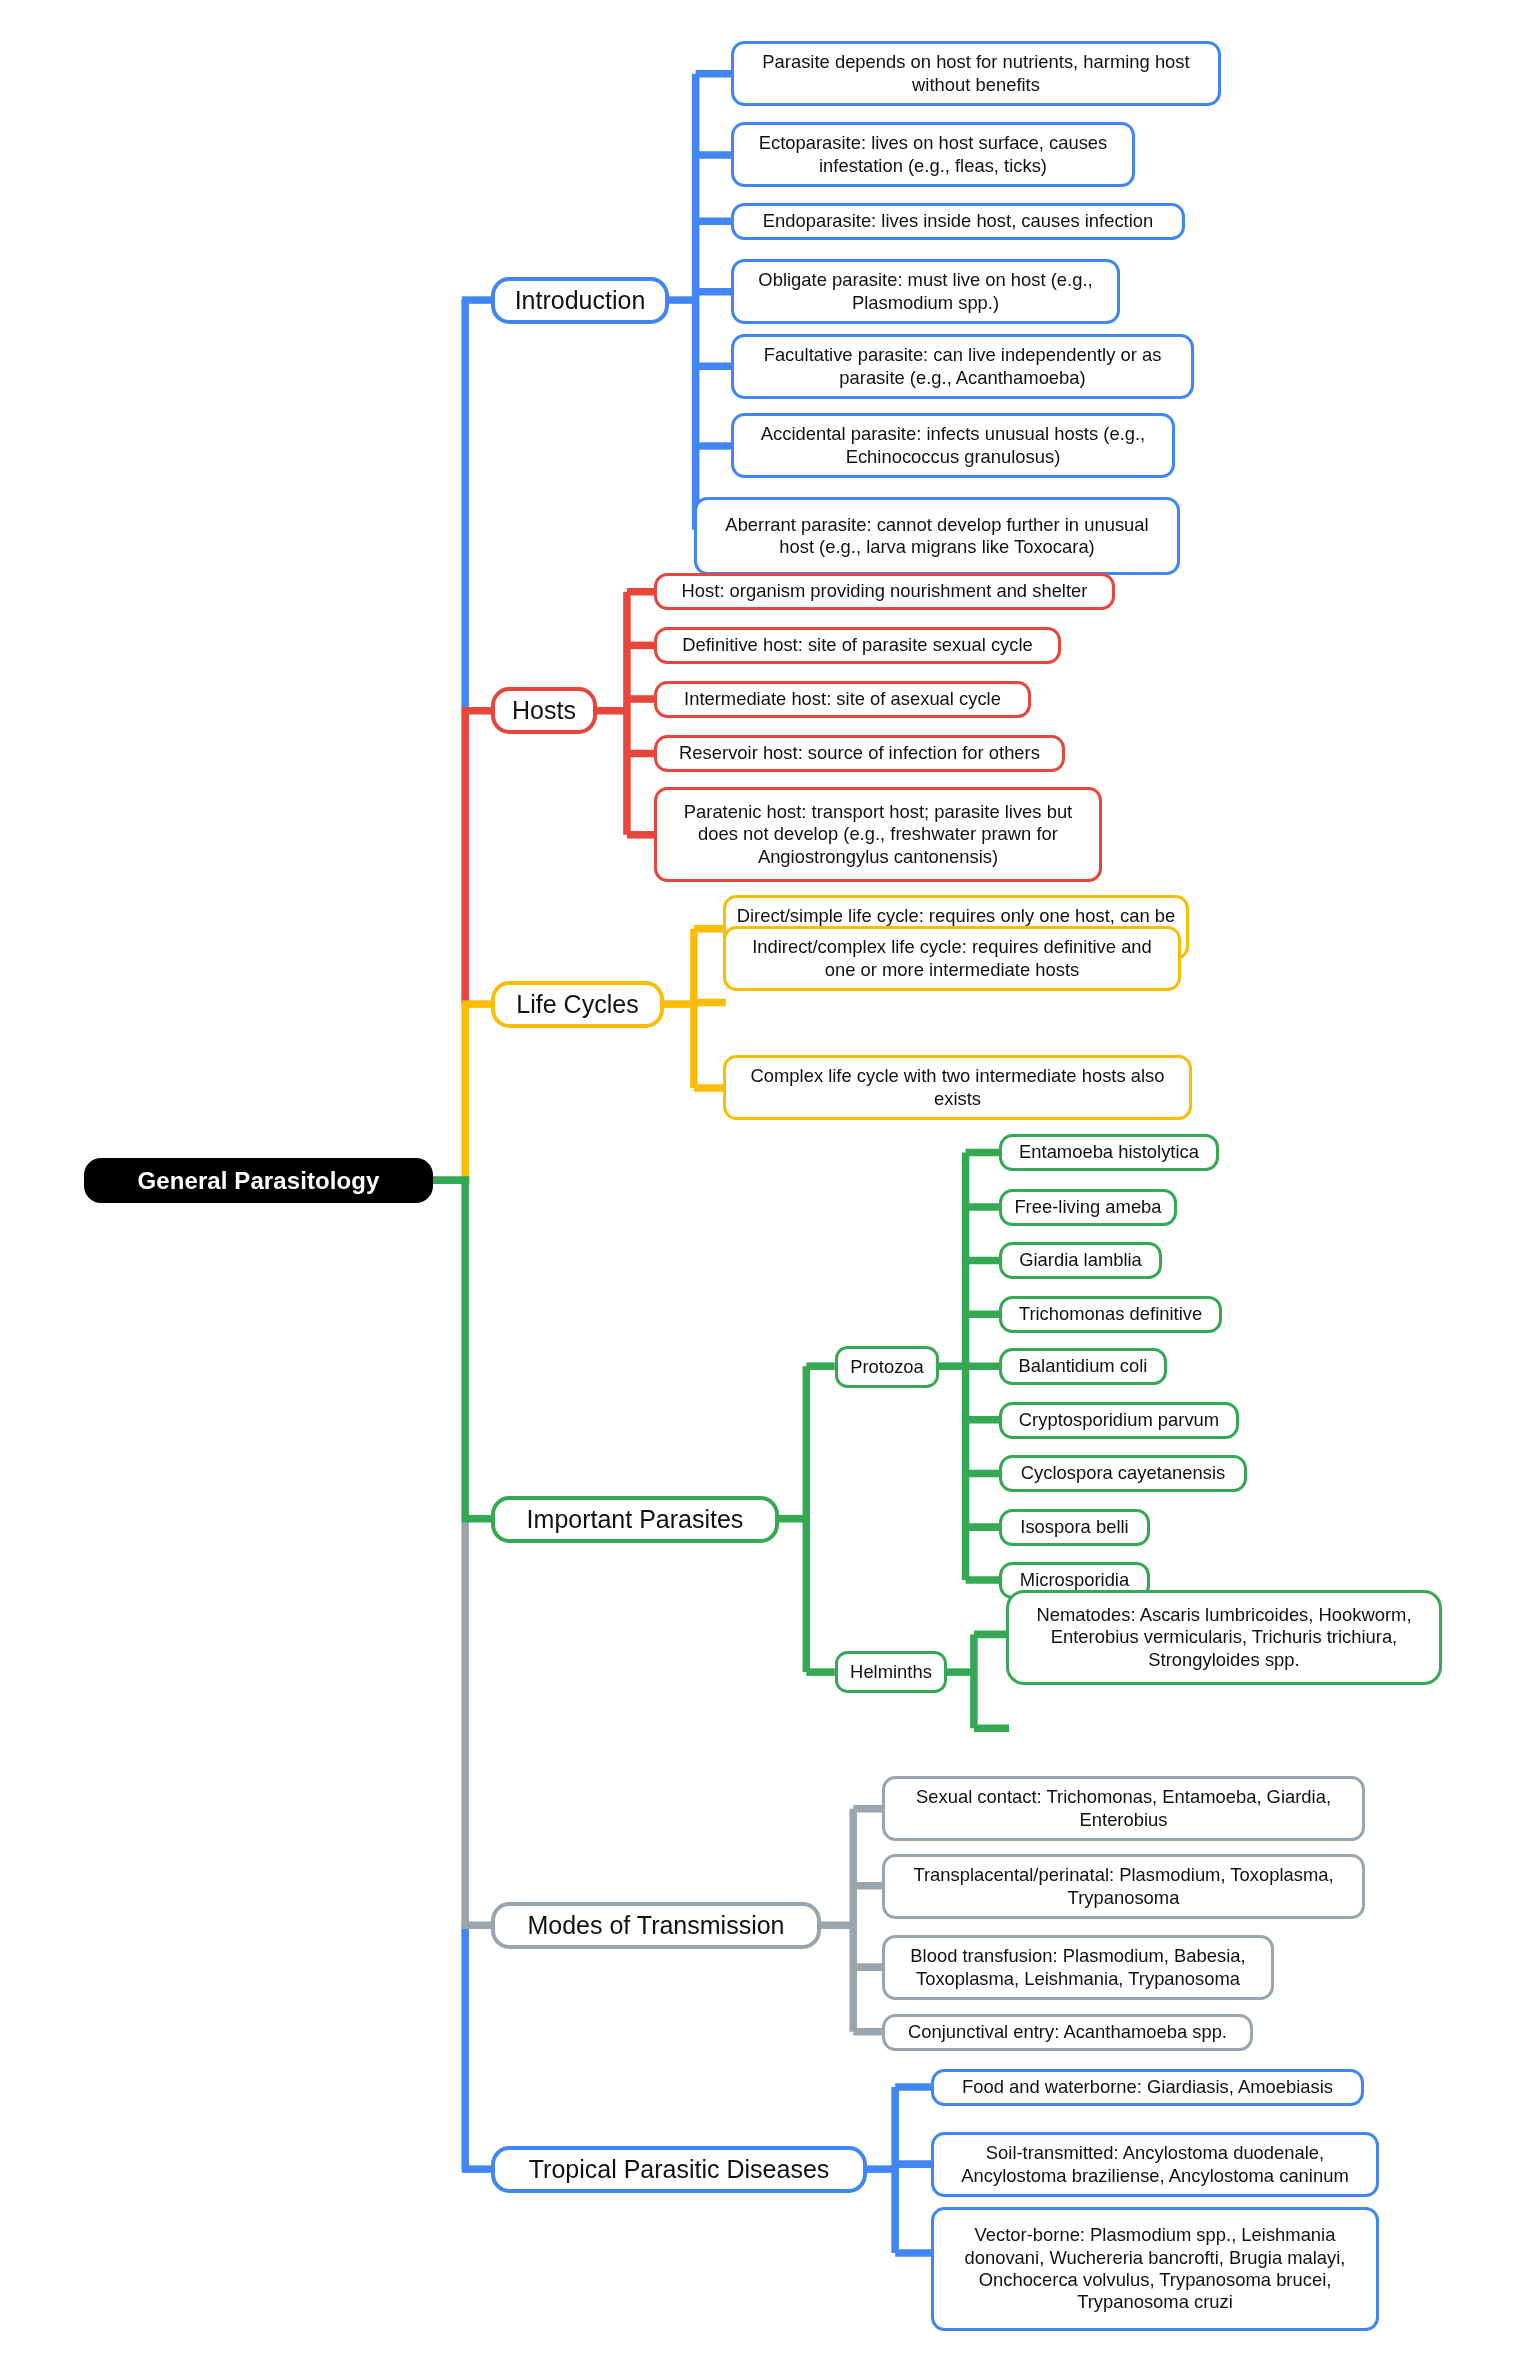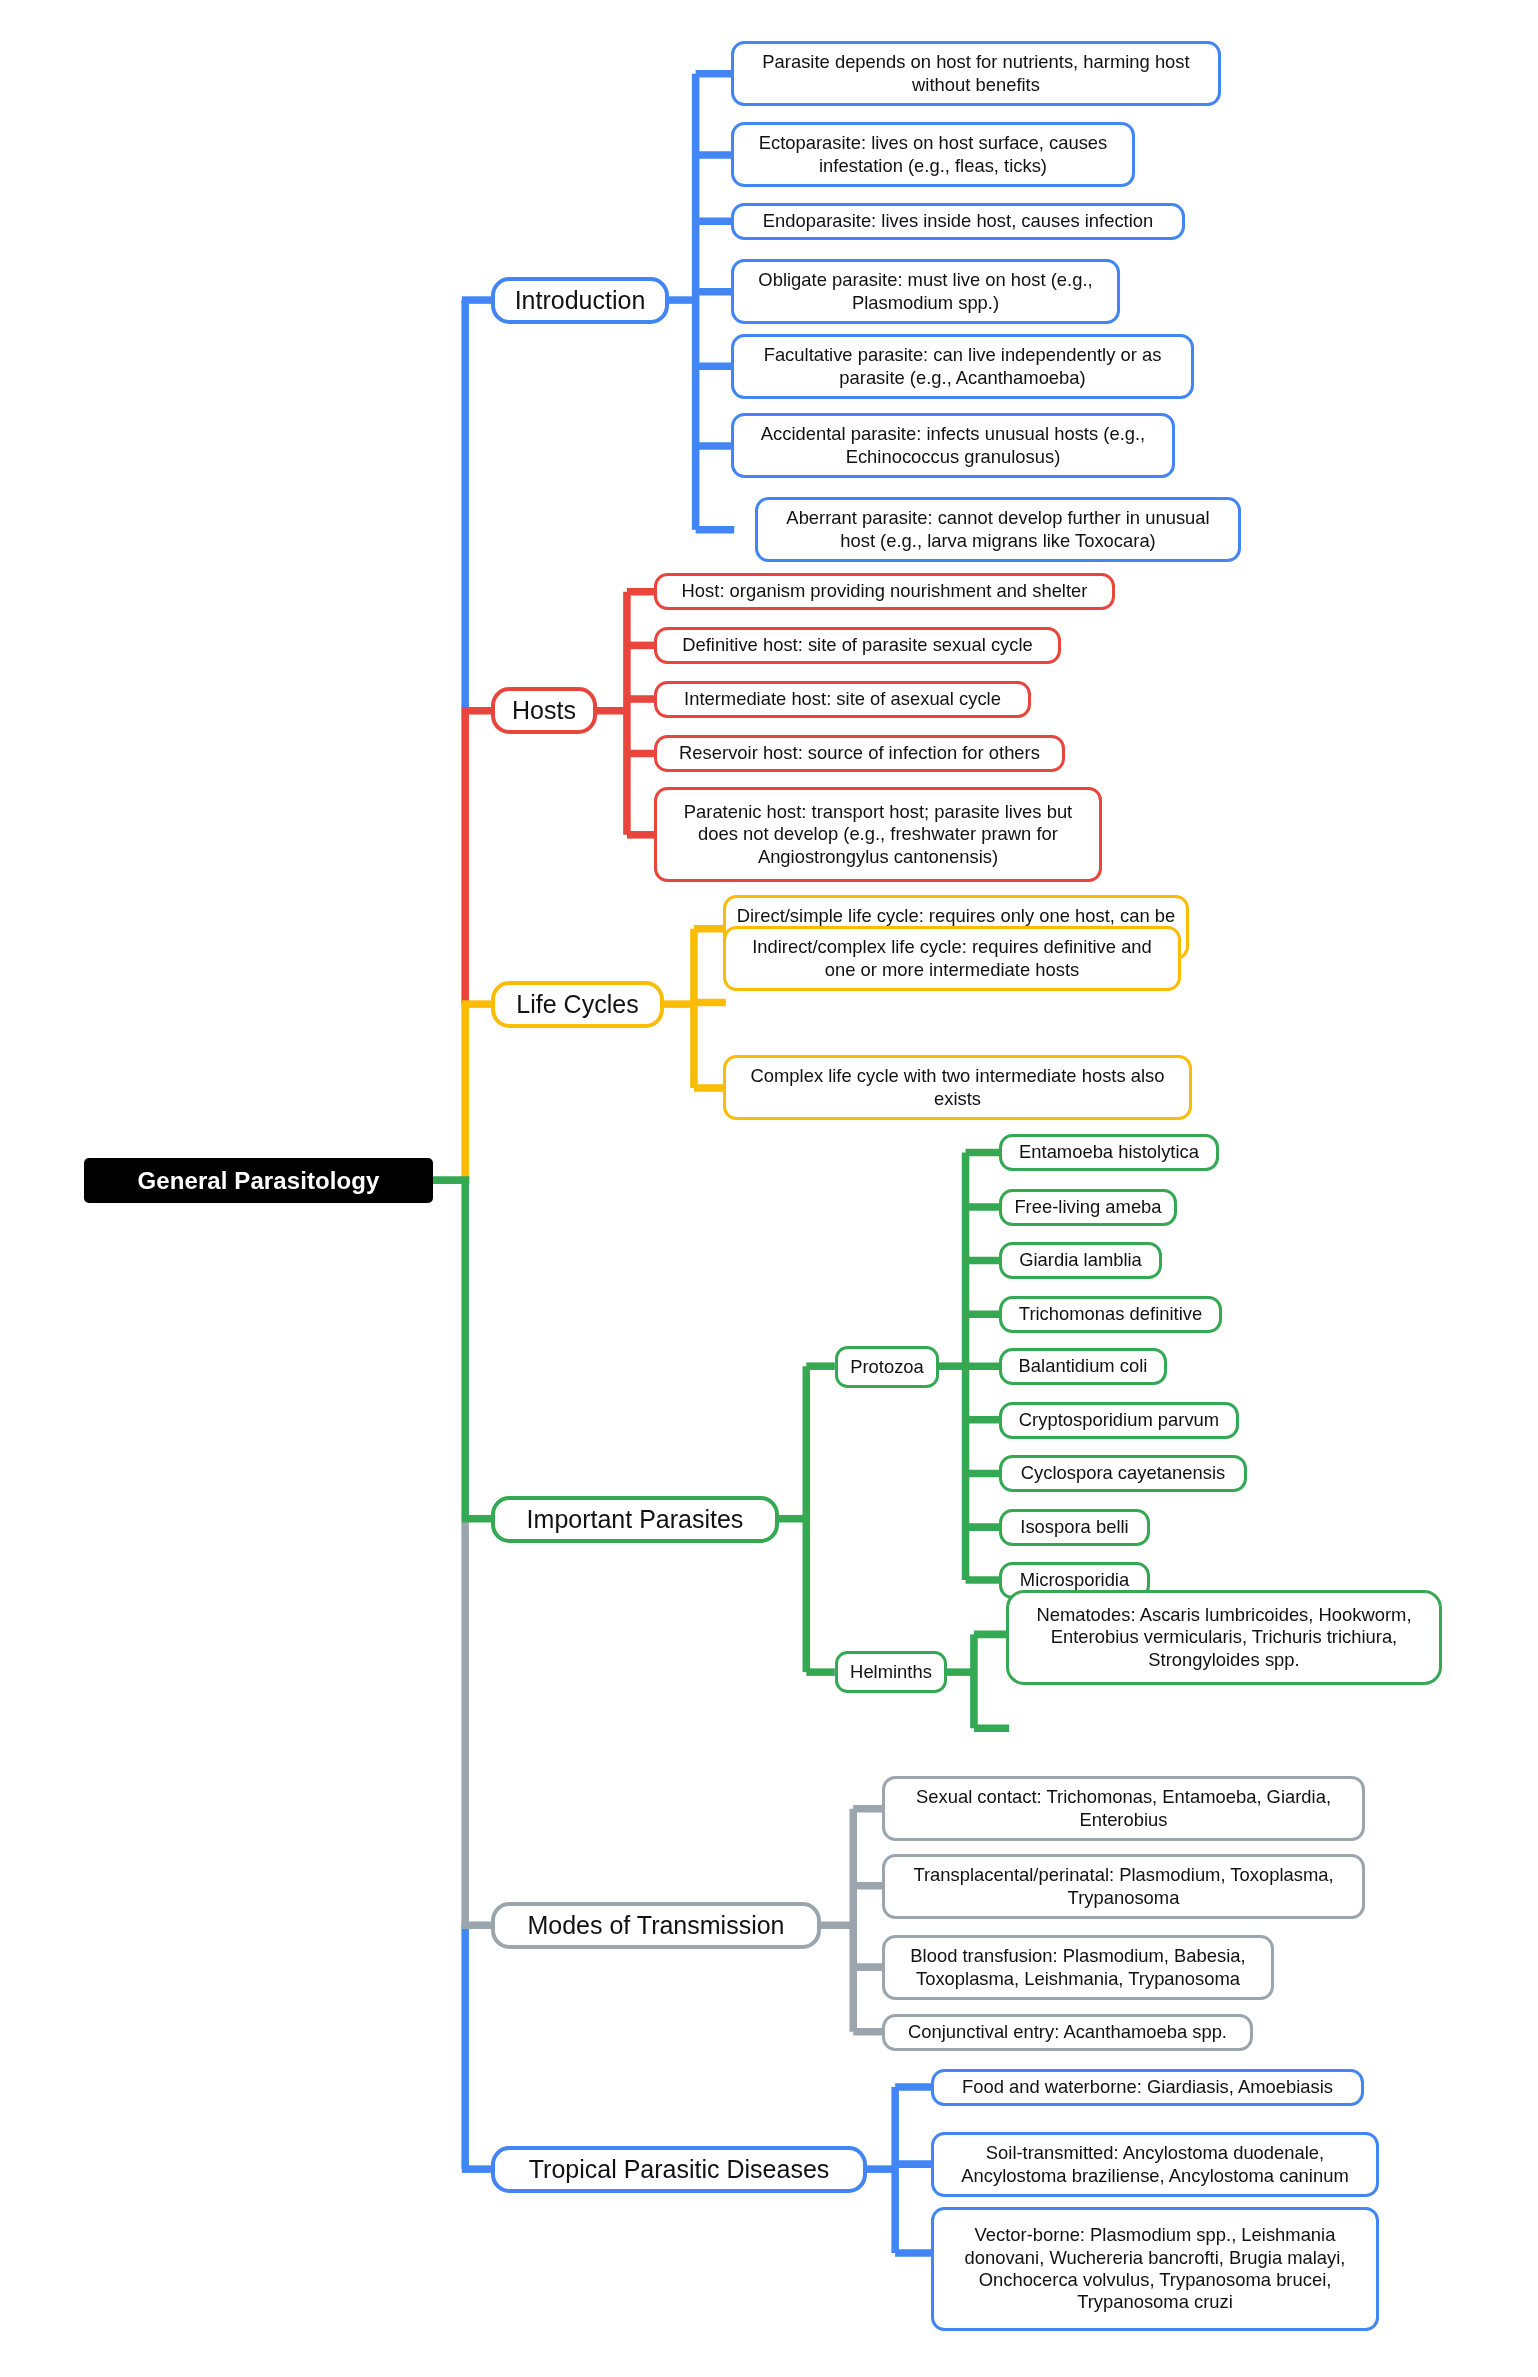--- a/index.html
+++ b/index.html
@@ -34,21 +34,21 @@
     line-height: 1.22;
     z-index: 5;
   }
   
   .root-node {
     position: absolute;
     background: #000000;
     color: #ffffff;
     font-weight: bold;
     font-size: 24px;
-    border-radius: 5px;
+    border-radius: 17px;
     display: flex;
     align-items: center;
     justify-content: center;
     letter-spacing: 0.1px;
     z-index: 6;
     padding: 0 15px;
   }
   
   .branch {
     border-width: 4.2px;
@@ -207,21 +207,21 @@
   </div>
   <div class="node leaf c-blue" style="left:731px; top:259px; width:389px; height:65px;">
     <span>Obligate parasite: must live on host (e.g., Plasmodium spp.)</span>
   </div>
   <div class="node leaf c-blue" style="left:731px; top:334px; width:463px; height:65px;">
     <span>Facultative parasite: can live independently or as parasite (e.g., Acanthamoeba)</span>
   </div>
   <div class="node leaf c-blue" style="left:731px; top:413px; width:444px; height:65px;">
     <span>Accidental parasite: infects unusual hosts (e.g., Echinococcus granulosus)</span>
   </div>
-  <div class="node leaf c-blue" style="left:755px; top:497px; width:486px; height:65px;justify-content:center;">
+  <div class="node leaf c-blue" style="left:694px; top:497px; width:486px; height:78px;justify-content:center;">
     <span>Aberrant parasite: cannot develop further in unusual host (e.g., larva migrans like Toxocara)</span>
   </div>
 
   <div class="node branch c-red" style="left:491px; top:687px; width:106px; height:47px;">
     <span>Hosts</span>
   </div>
 
   <div class="node leaf c-red" style="left:654px; top:573px; width:461px; height:37px;">
     <span>Host: organism providing nourishment and shelter</span>
   </div>

